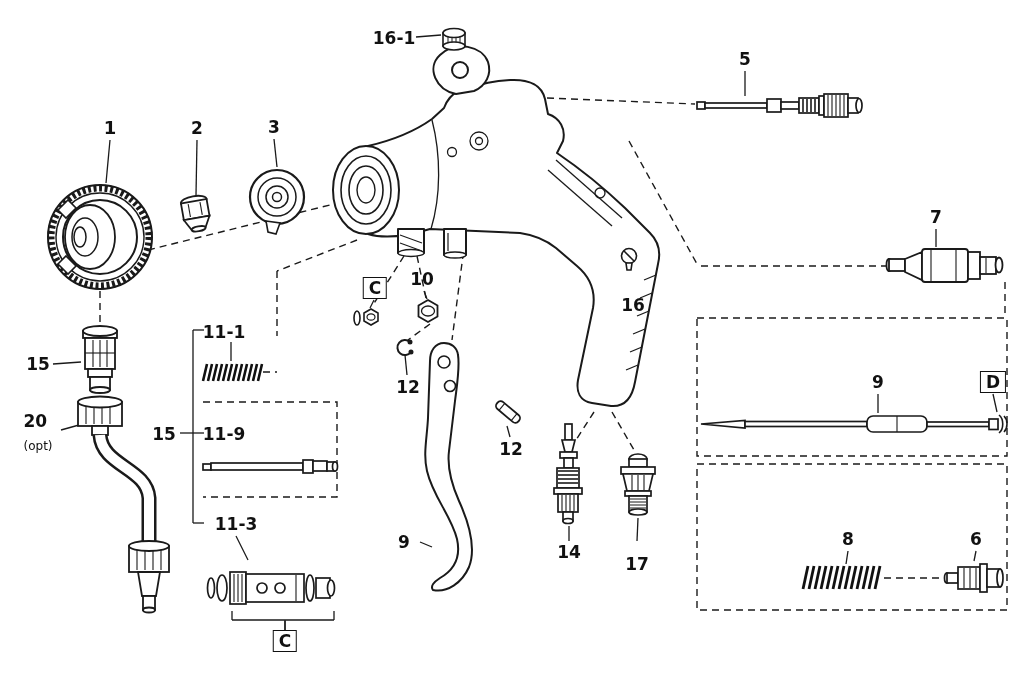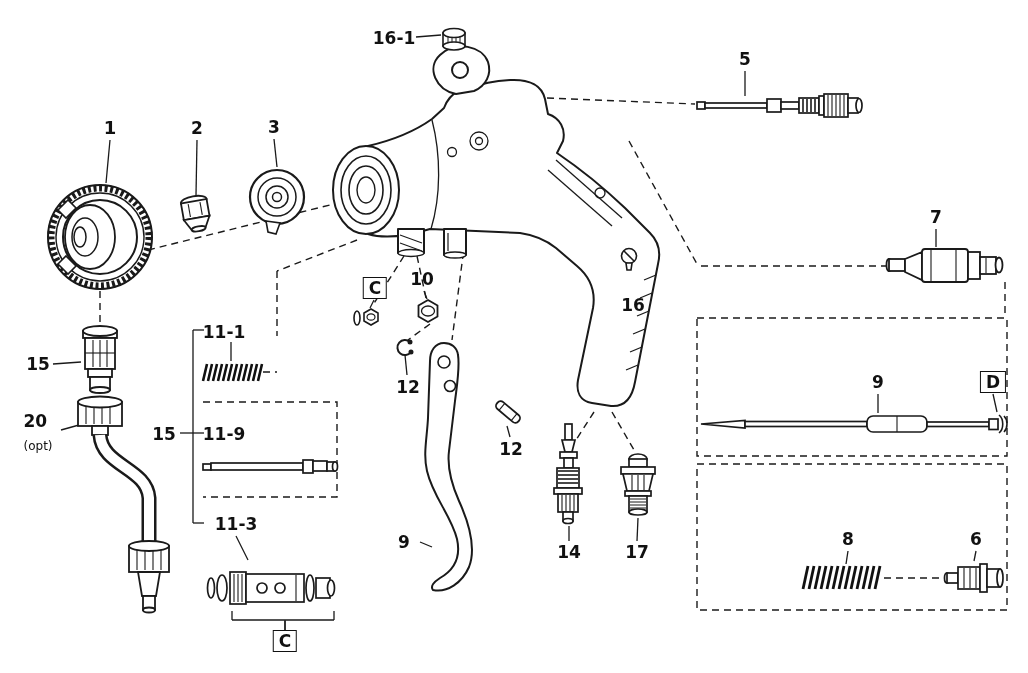--- a/index.html
+++ b/index.html
@@ -425,18 +425,18 @@
 <div class="lbl" style="left:38px;top:432px">
   <span>20</span>
   <span class="sub">(opt)</span>
 </div>
 <div class="lbl" style="left:164px;top:434px">15</div>
 <div class="lbl" style="left:224px;top:434px">11-9</div>
 <div class="lbl" style="left:511px;top:449px">12</div>
 <div class="lbl" style="left:236px;top:524px">11-3</div>
 <div class="lbl" style="left:404px;top:542px">9</div>
 <div class="lbl" style="left:569px;top:552px">14</div>
-<div class="lbl" style="left:637px;top:552px">17</div>
+<div class="lbl" style="left:637px;top:564px">17</div>
 <div class="lbl" style="left:848px;top:539px">8</div>
 <div class="lbl" style="left:976px;top:539px">6</div>
 <div class="lbl boxed" style="left:285px;top:641px">C</div>
 
 </div>
 
 </body></html>

